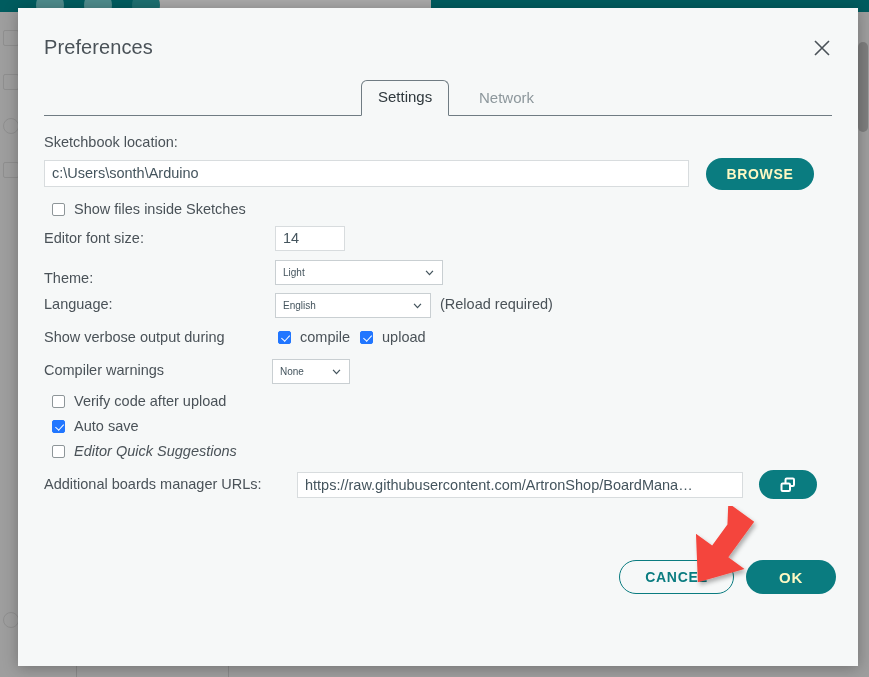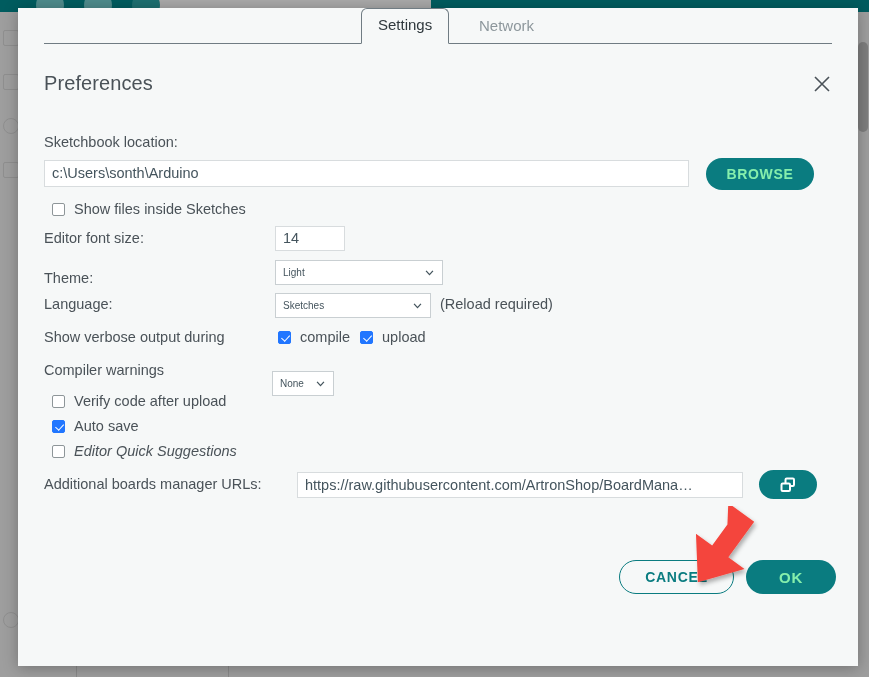--- a/index.html
+++ b/index.html
@@ -136,21 +136,21 @@
     color: #44545d;
     padding: 0 7px;
     line-height: 23px;
     white-space: nowrap; overflow: hidden;
     font-family: "Liberation Sans", sans-serif;
   }
 
   
   .btn-teal {
     background: #0a7c80;
-    color: #86efac;
+    color: #fef9c3;
     border: none;
     border-radius: 18px;
     font-size: 14px;
     font-weight: bold;
     letter-spacing: .7px;
     cursor: pointer;
     font-family: "Liberation Sans", sans-serif;
     display: flex; align-items: center; justify-content: center;
   }
   .btn-outline {
@@ -228,33 +228,33 @@
   <div id="app-toolbar">
     <div id="app-tabbar"></div>
     <div class="tb-circle" id="tb-c1"></div>
     <div class="tb-circle" id="tb-c2"></div>
     <div class="tb-circle" id="tb-c3"></div>
   </div>
 </div>
 
 <div id="dialog">
 
-  <div id="tabs-row">
-    <div id="tabs-underline"></div>
-    <div class="tab" id="tab-settings">Settings</div>
-    <div class="tab" id="tab-network">Network</div>
-  </div>
-
   <div id="dialog-header">
     <div id="dialog-title">Preferences</div>
     <div id="close-button">
       <svg width="18" height="18" viewBox="0 0 18 18">
         <path d="M2 2 L16 16 M16 2 L2 16" stroke="#4a5258" stroke-width="1.6" fill="none"></path>
       </svg>
     </div>
+  </div>
+
+  <div id="tabs-row">
+    <div id="tabs-underline"></div>
+    <div class="tab" id="tab-settings">Settings</div>
+    <div class="tab" id="tab-network">Network</div>
   </div>
 
   <div id="form">
 
     <div class="row" style="height:26px;">
       <span class="lbl" style="left:0; top:0;">Sketchbook location:</span>
     </div>
     <div class="row" style="height:38px;">
       <div class="textinput" id="sketchbook-input" style="left:0; top:0; width:645px; height:27px; line-height:25px;">c:\Users\sonth\Arduino</div>
       <button class="btn-teal" id="browse-button" style="position:absolute; left:662px; top:-2px; width:108px; height:32px;">BROWSE</button>
@@ -279,21 +279,21 @@
         <span>Light</span>
         <svg class="chev" viewBox="0 0 10 7">
           <path d="M1 1 L5 5.4 L9 1" stroke="#44545d" stroke-width="1.5" fill="none"></path>
         </svg>
       </div>
     </div>
 
     <div class="row" style="height:33px;">
       <span class="lbl" style="left:0; top:3px;">Language:</span>
       <div class="sel" style="left:231px; top:0; width:156px;">
-        <span>Sketches</span>
+        <span>English</span>
         <svg class="chev" viewBox="0 0 10 7">
           <path d="M1 1 L5 5.4 L9 1" stroke="#44545d" stroke-width="1.5" fill="none"></path>
         </svg>
       </div>
       <span style="position:absolute; left:396px; top:3px;">(Reload required)</span>
     </div>
 
     <div class="row" style="height:33px;">
       <span class="lbl" style="left:0; top:3px;">Show verbose output during</span>
       <span style="position:absolute; left:234px; top:3px;">
@@ -301,21 +301,21 @@
         <span class="cb-label">compile</span>
       </span>
       <span style="position:absolute; left:316px; top:3px;">
         <span class="cb checked"></span>
         <span class="cb-label">upload</span>
       </span>
     </div>
 
     <div class="row" style="height:33px;">
       <span class="lbl" style="left:0; top:3px;">Compiler warnings</span>
-      <div class="sel" style="left:228px; top:12px; width:62px;">
+      <div class="sel" style="left:228px; top:0; width:78px;">
         <span>None</span>
         <svg class="chev" viewBox="0 0 10 7">
           <path d="M1 1 L5 5.4 L9 1" stroke="#44545d" stroke-width="1.5" fill="none"></path>
         </svg>
       </div>
     </div>
 
     <div class="row" style="height:25px;">
       <span style="position:absolute; left:8px; top:1px;">
         <span class="cb"></span>

